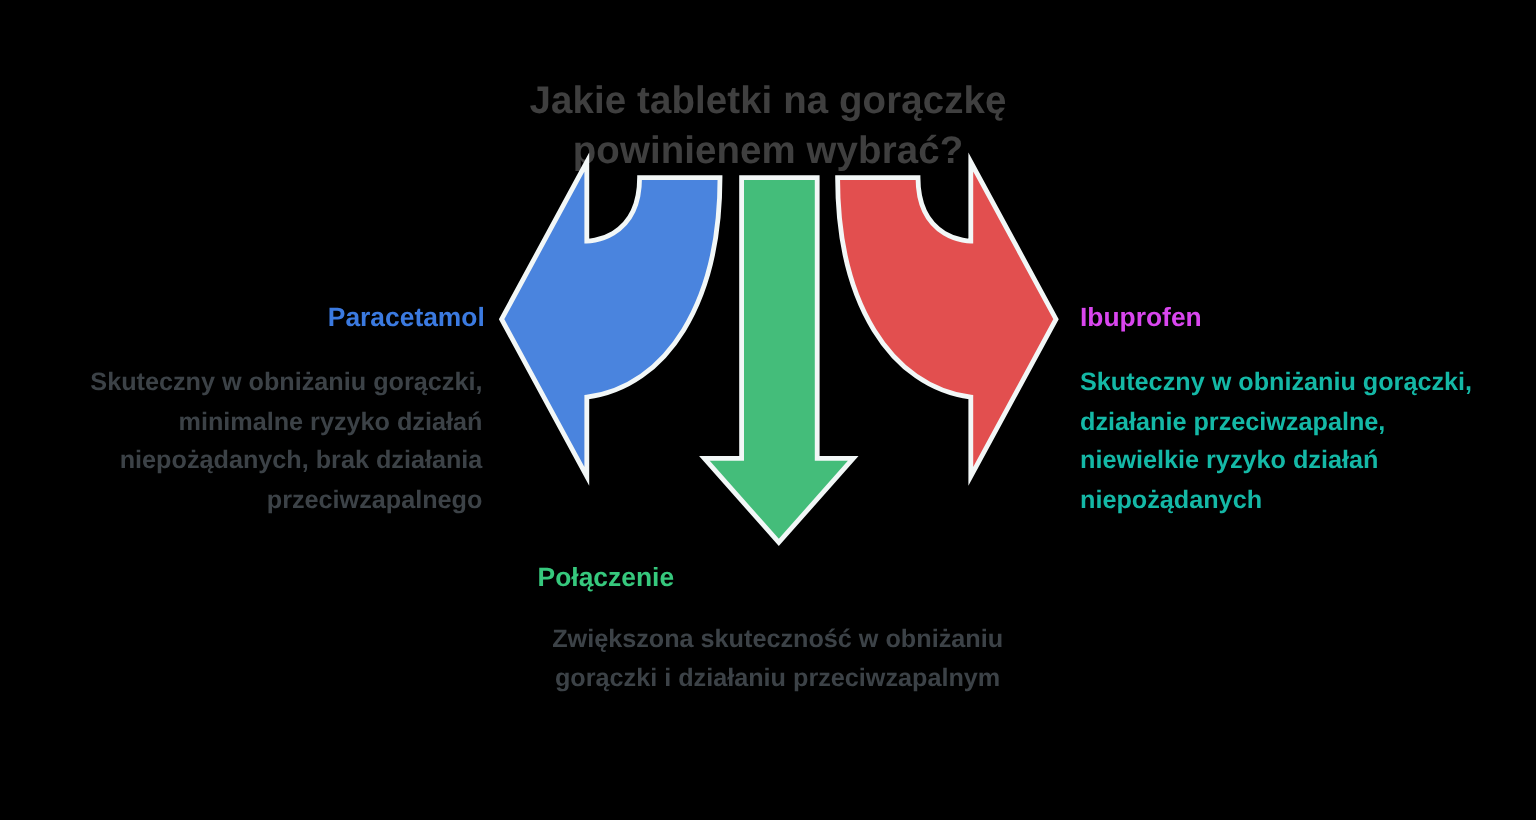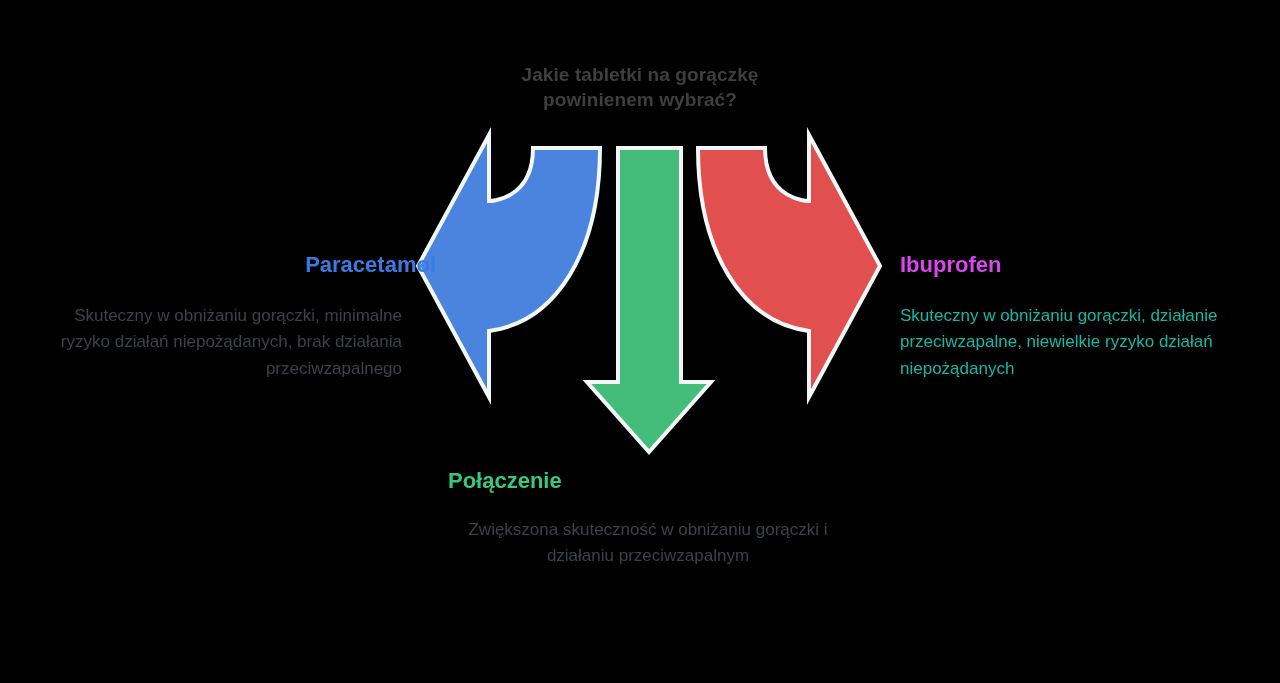--- a/index.html
+++ b/index.html
@@ -26,21 +26,21 @@
     background: #000000;
   }
 
   
   .question-title {
     position: absolute;
     left: 390px;
     top: 62px;
     width: 500px;
     text-align: center;
-    font-size: 19px;
+    font-size: 32px;
     font-weight: bold;
     line-height: 1.32;
     color: #3f3f3f;
     letter-spacing: 0.1px;
     white-space: pre-line;
   }
 
   
   #arrows {
     position: absolute;
@@ -56,23 +56,23 @@
 
   
   .branch-label {
     position: absolute;
     font-size: 22px;
     font-weight: bold;
     line-height: 1.1;
   }
   .branch-desc {
     position: absolute;
-    font-size: 17px;
+    font-size: 21px;
     line-height: 1.55;
-    font-weight: normal;
+    font-weight: bold;
   }
 
   
   .branch-left .branch-label {
     left: 0px;
     top: 253px;
     width: 404px;
     text-align: right;
     color: #3b7ae0;
   }
@@ -127,21 +127,21 @@
   <svg id="arrows" viewBox="0 0 1280 683" width="1280" height="683">
 
     <path class="arrow-shape" id="arrow-left" d="M 533,148 L 600,148 C 600,252 556,322 489,331 L 489,331 L 489,397 L 418,266 L 489,135 L 489,201 C 489,201 533,201 533,148 Z" fill="#4a84de" stroke="#f2f7f7" stroke-width="4" stroke-linejoin="miter" stroke-miterlimit="6"></path>
 
     <path class="arrow-shape" id="arrow-down" d="M 618,148 L 681,148 L 681,382 L 711,382 L 649,452 L 587,382 L 618,382 Z" fill="#44bd7a" stroke="#f2f7f7" stroke-width="4" stroke-linejoin="miter" stroke-miterlimit="6"></path>
 
     <path class="arrow-shape" id="arrow-right" d="M 765,148 L 698,148 C 698,252 742,322 809,331 L 809,331 L 809,397 L 880,266 L 809,135 L 809,201 C 809,201 765,201 765,148 Z" fill="#e24f4f" stroke="#f2f7f7" stroke-width="4" stroke-linejoin="miter" stroke-miterlimit="6"></path>
   </svg>
 
   <div class="branch branch-left">
-    <div class="branch-label" style="color: rgb(59, 122, 224); margin-left: 32px;">Paracetamol</div>
+    <div class="branch-label" style="color: rgb(59, 122, 224);">Paracetamol</div>
     <div class="branch-desc" style="color: rgb(60, 66, 71);">Skuteczny w obniżaniu gorączki, minimalne ryzyko działań niepożądanych, brak działania przeciwzapalnego</div>
   </div>
 
   <div class="branch branch-right">
     <div class="branch-label" style="color: #d946ef;">Ibuprofen</div>
     <div class="branch-desc" style="color: #14b8a6;">Skuteczny w obniżaniu gorączki, działanie przeciwzapalne, niewielkie ryzyko działań niepożądanych</div>
   </div>
 
   <div class="branch branch-bottom">
     <div class="branch-label" style="color: rgb(54, 200, 125);">Połączenie</div>

